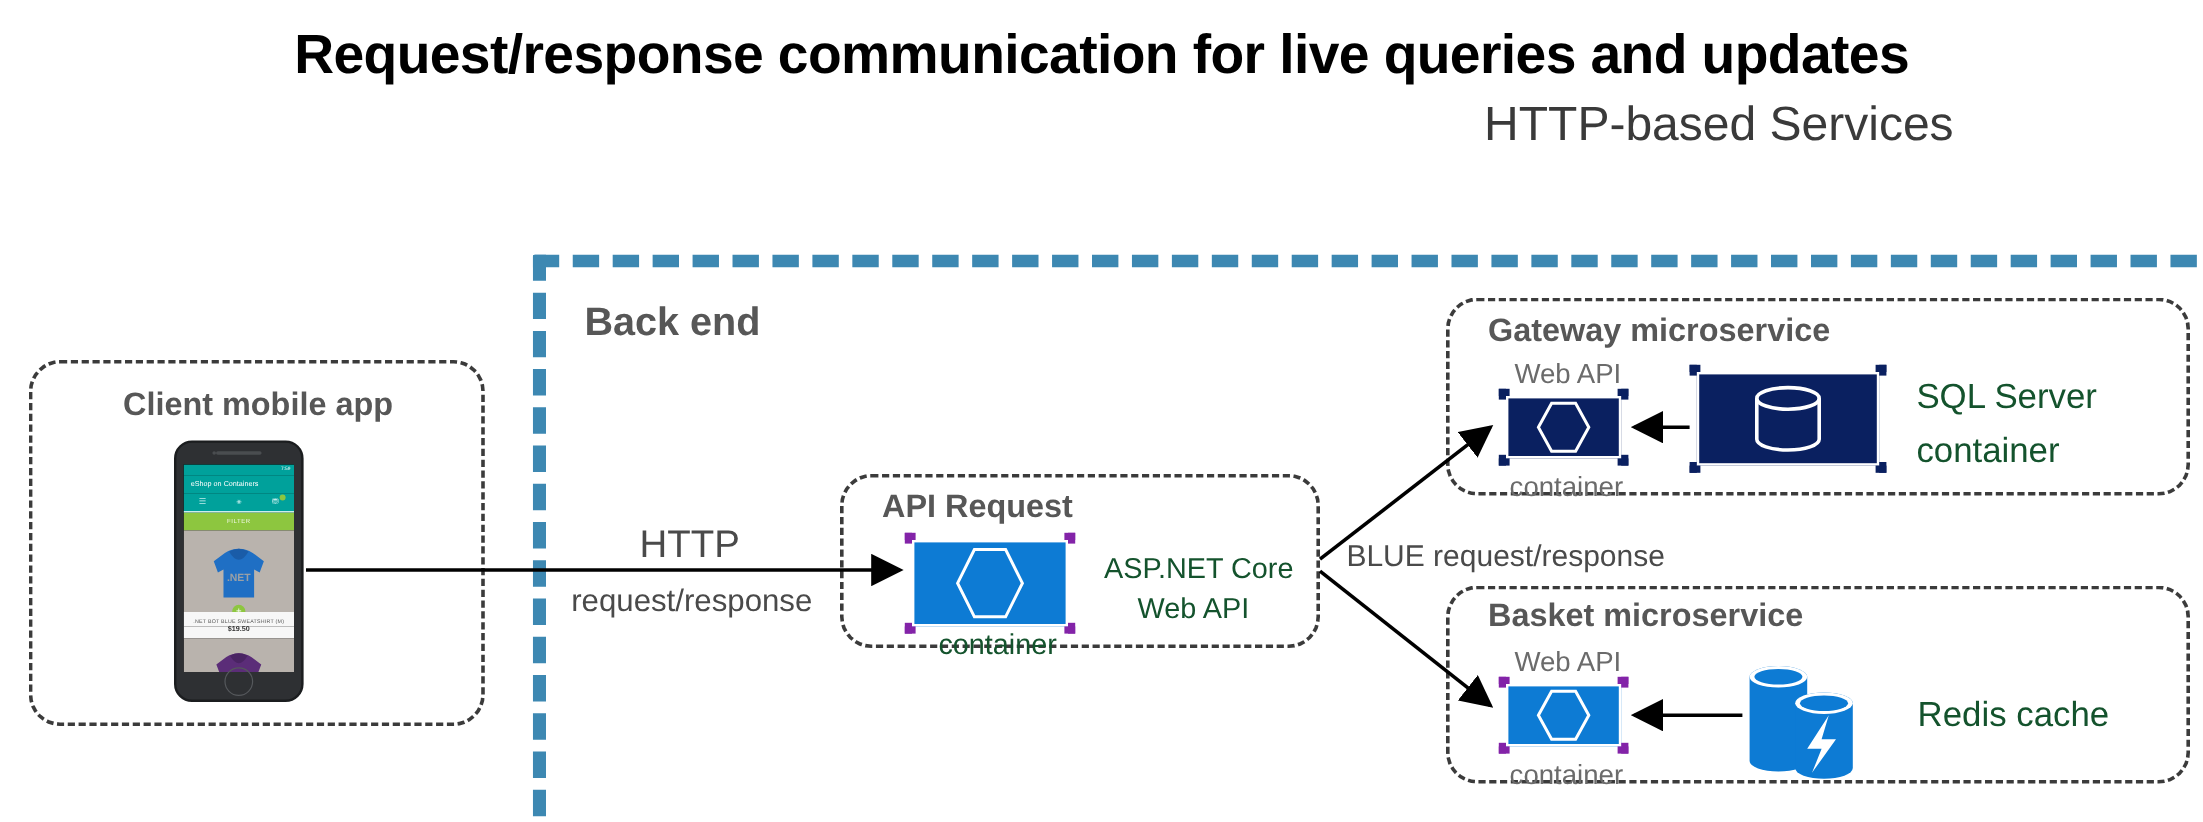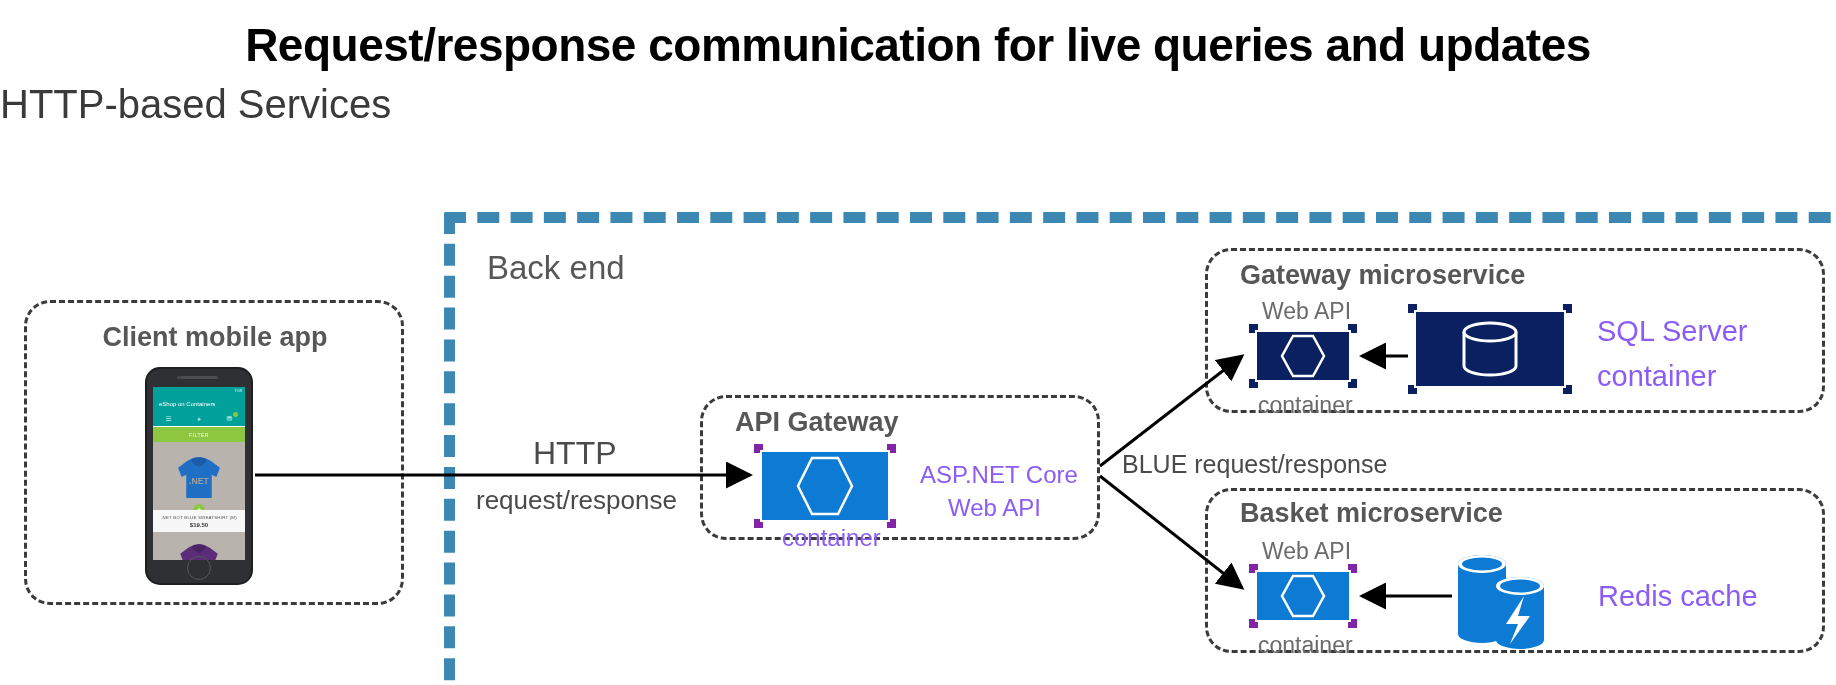--- a/index.html
+++ b/index.html
@@ -32,21 +32,21 @@
     font-weight: bold;
     color: #000000;
     letter-spacing: -0.5px;
     white-space: nowrap;
   }
   .title-sub {
     position: absolute;
     left: 0;
     top: 82px;
     width: 1628px;
-    text-align: left;
+    text-align: right;
     font-size: 40px;
     font-weight: normal;
     color: #3a3a3a;
     white-space: nowrap;
   }
 
   
   .backend-region {
     position: absolute;
     left: 444px;
@@ -55,21 +55,21 @@
     height: 500px;
     border: 11px dashed #3d88b2;
     border-radius: 2px;
     box-sizing: border-box;
   }
   .backend-label {
     position: absolute;
     left: 487px;
     top: 249px;
     font-size: 33px;
-    font-weight: normal;
+    font-weight: bold;
     color: #575757;
     white-space: nowrap;
   }
 
   
   .group-box {
     position: absolute;
     border: 3px dashed #3b3b3b;
     border-radius: 26px;
     box-sizing: border-box;
@@ -280,21 +280,21 @@
     box-sizing: border-box;
   }
   .brk.tl { left: -6px; top: -6px; border-left: 6px solid; border-top: 6px solid; }
   .brk.tr { right: -6px; top: -6px; border-right: 6px solid; border-top: 6px solid; }
   .brk.bl { left: -6px; bottom: -6px; border-left: 6px solid; border-bottom: 6px solid; }
   .brk.br { right: -6px; bottom: -6px; border-right: 6px solid; border-bottom: 6px solid; }
 
   .caption {
     position: absolute;
     font-size: 24px;
-    color: #8b5cf6;
+    color: #14532d;
     white-space: nowrap;
     text-align: center;
   }
   .caption-sm {
     position: absolute;
     font-size: 23px;
     color: #6b6b6b;
     white-space: nowrap;
   }
   .edge-label {
@@ -370,21 +370,21 @@
       </div>
     </div>
     <div class="phone-home"></div>
   </div>
 
   <div class="edge-label big" style="left:533px; top:435px;">HTTP</div>
   <div class="edge-label" style="left:476px; top:485px;">request/response</div>
   <div class="edge-label" style="left:1122px; top:450px; font-size:25px;">BLUE request/response</div>
 
   <div class="group-box" id="gw-box"></div>
-  <div class="group-title" id="gw-title">API Gateway</div>
+  <div class="group-title" id="gw-title">API Request</div>
 
   <div class="container-icon" id="gw-icon" style="left:760px; top:450px; width:130px; height:72px; background:#0d7bd4;">
     <div class="body"></div>
     <svg class="hexsvg" viewBox="0 0 130 72" preserveAspectRatio="none">
       <polygon points="52,8 78,8 92,36 78,64 52,64 38,36" fill="none" stroke="#ffffff" stroke-width="2.5"></polygon>
     </svg>
     <span class="brk tl" style="border-color:#8323a8;"></span>
     <span class="brk tr" style="border-color:#8323a8;"></span>
     <span class="brk bl" style="border-color:#8323a8;"></span>
     <span class="brk br" style="border-color:#8323a8;"></span>

